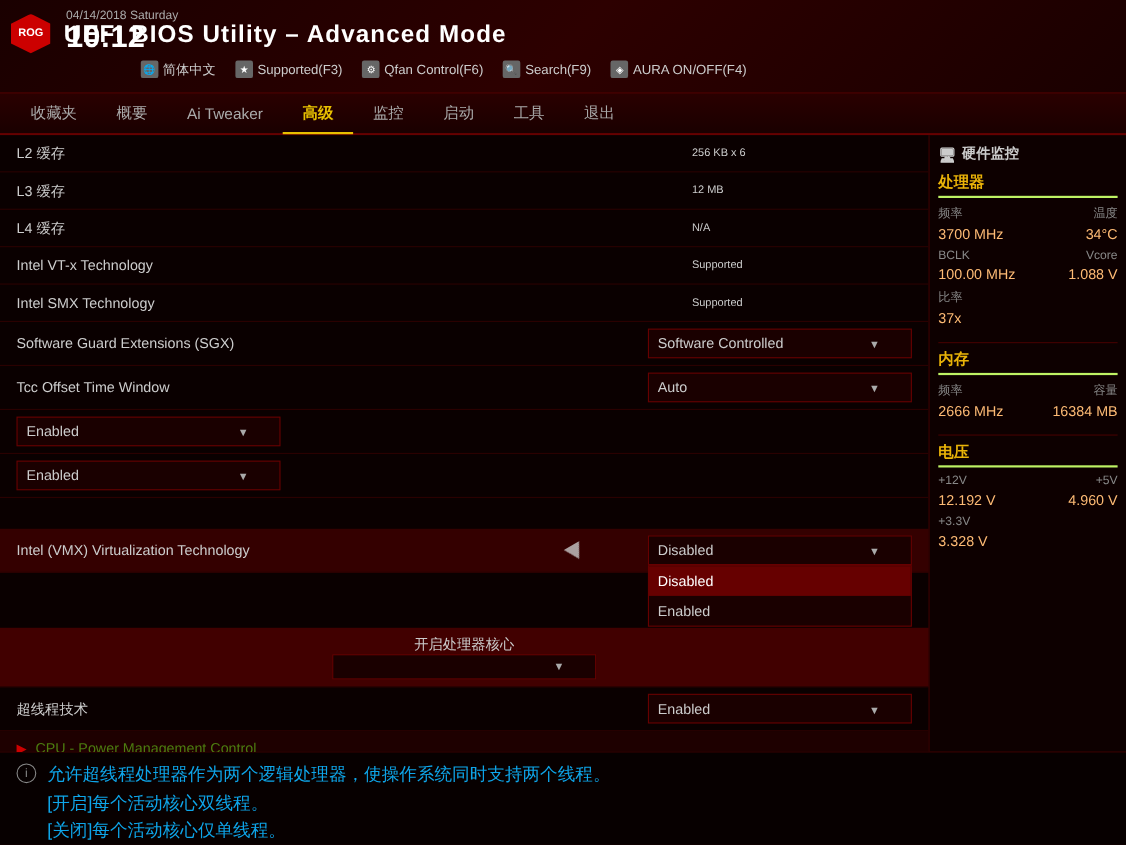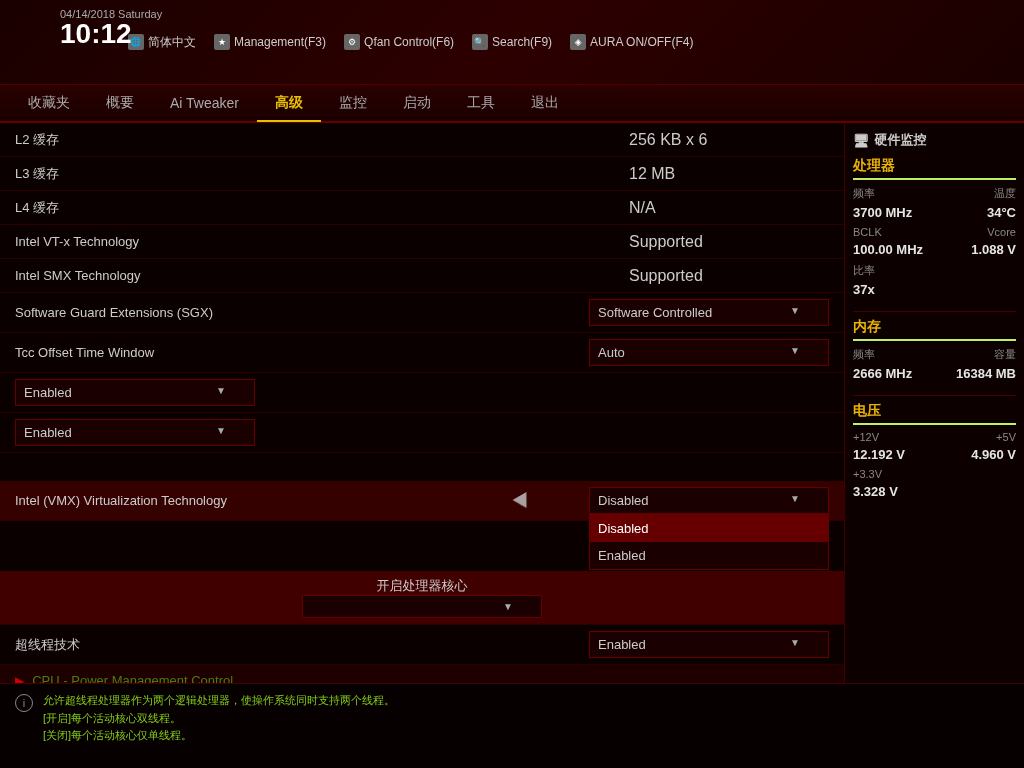--- a/index.html
+++ b/index.html
@@ -129,41 +129,41 @@
       min-height: 34px;
     }
     .setting-row.highlighted { background: rgba(120,0,0,0.5); flex-direction: column; }
     .setting-label {
       flex: 1;
       color: #ccc;
       font-size: 13px;
     }
     .setting-value {
       color: #ccc;
-      font-size: 16px;
+      font-size: 10px;
       min-width: 200px;
       text-align: left;
     }
 
     
     .dropdown {
       position: relative;
       width: 240px;
     }
     .dropdown-btn {
       width: 100%;
       background: #1a0000;
       border: 1px solid #600;
       color: #ccc;
       padding: 5px 28px 5px 8px;
       font-size: 13px;
       cursor: pointer;
       text-align: left;
       display: flex;
-      align-items: flex-start;
+      align-items: flex-end;
       justify-content: space-between;
     }
     .dropdown-arrow {
       color: #aaa;
       font-size: 10px;
     }
 
     
     .dropdown-menu {
       position: absolute;
@@ -237,23 +237,22 @@
       justify-content: space-between;
       margin-bottom: 4px;
     }
     .monitor-label {
       color: #888;
       font-size: 11px;
       text-align: center;
     }
     .monitor-big {
       font-size: 13px;
-      color: #e5e5e5;
+      color: #fdba74;
       margin-bottom: 2px;
-      font-weight: bold;
     }
     .divider {
       border: none;
       border-top: 1px solid #400;
       margin: 6px 0;
     }
 
     
     .info-panel {
       background: rgba(0,0,0,0.7);
@@ -268,22 +267,22 @@
       width: 18px; height: 18px;
       border: 1px solid #888;
       border-radius: 50%;
       display: flex; align-items: center; justify-content: center;
       font-size: 11px;
       color: #888;
       flex-shrink: 0;
       margin-top: 2px;
     }
     .info-text {
-      color: #84cc16;
-      font-size: 11px;
+      color: #0ea5e9;
+      font-size: 16px;
       line-height: 1.6;
     }
 
     
     .cursor {
       position: absolute;
       width: 0; height: 0;
       border-left: 8px solid transparent;
       border-right: 8px solid transparent;
       border-top: 14px solid rgba(200,200,200,0.8);
@@ -297,29 +296,33 @@
     
     .row-dropdown-open {
       background: rgba(80,0,0,0.6);
       margin-top: 28px;
     }
   </style>
 </head>
 <body>
 
 <div class="header">
+  <div class="header-top">
+    <div class="rog-logo">ROG</div>
+    <span class="header-title">UEFI BIOS Utility – Advanced Mode</span>
+  </div>
   <div class="header-toolbar">
     <div style="width:100px"></div>
     <div class="toolbar-btn">
       <span class="toolbar-icon">🌐</span>
       <span>简体中文</span>
     </div>
     <div class="toolbar-btn">
       <span class="toolbar-icon">★</span>
-      <span>Management(F3)</span>
+      <span>Supported(F3)</span>
     </div>
     <div class="toolbar-btn">
       <span class="toolbar-icon">⚙</span>
       <span>Qfan Control(F6)</span>
     </div>
     <div class="toolbar-btn">
       <span class="toolbar-icon">🔍</span>
       <span>Search(F9)</span>
     </div>
     <div class="toolbar-btn">

